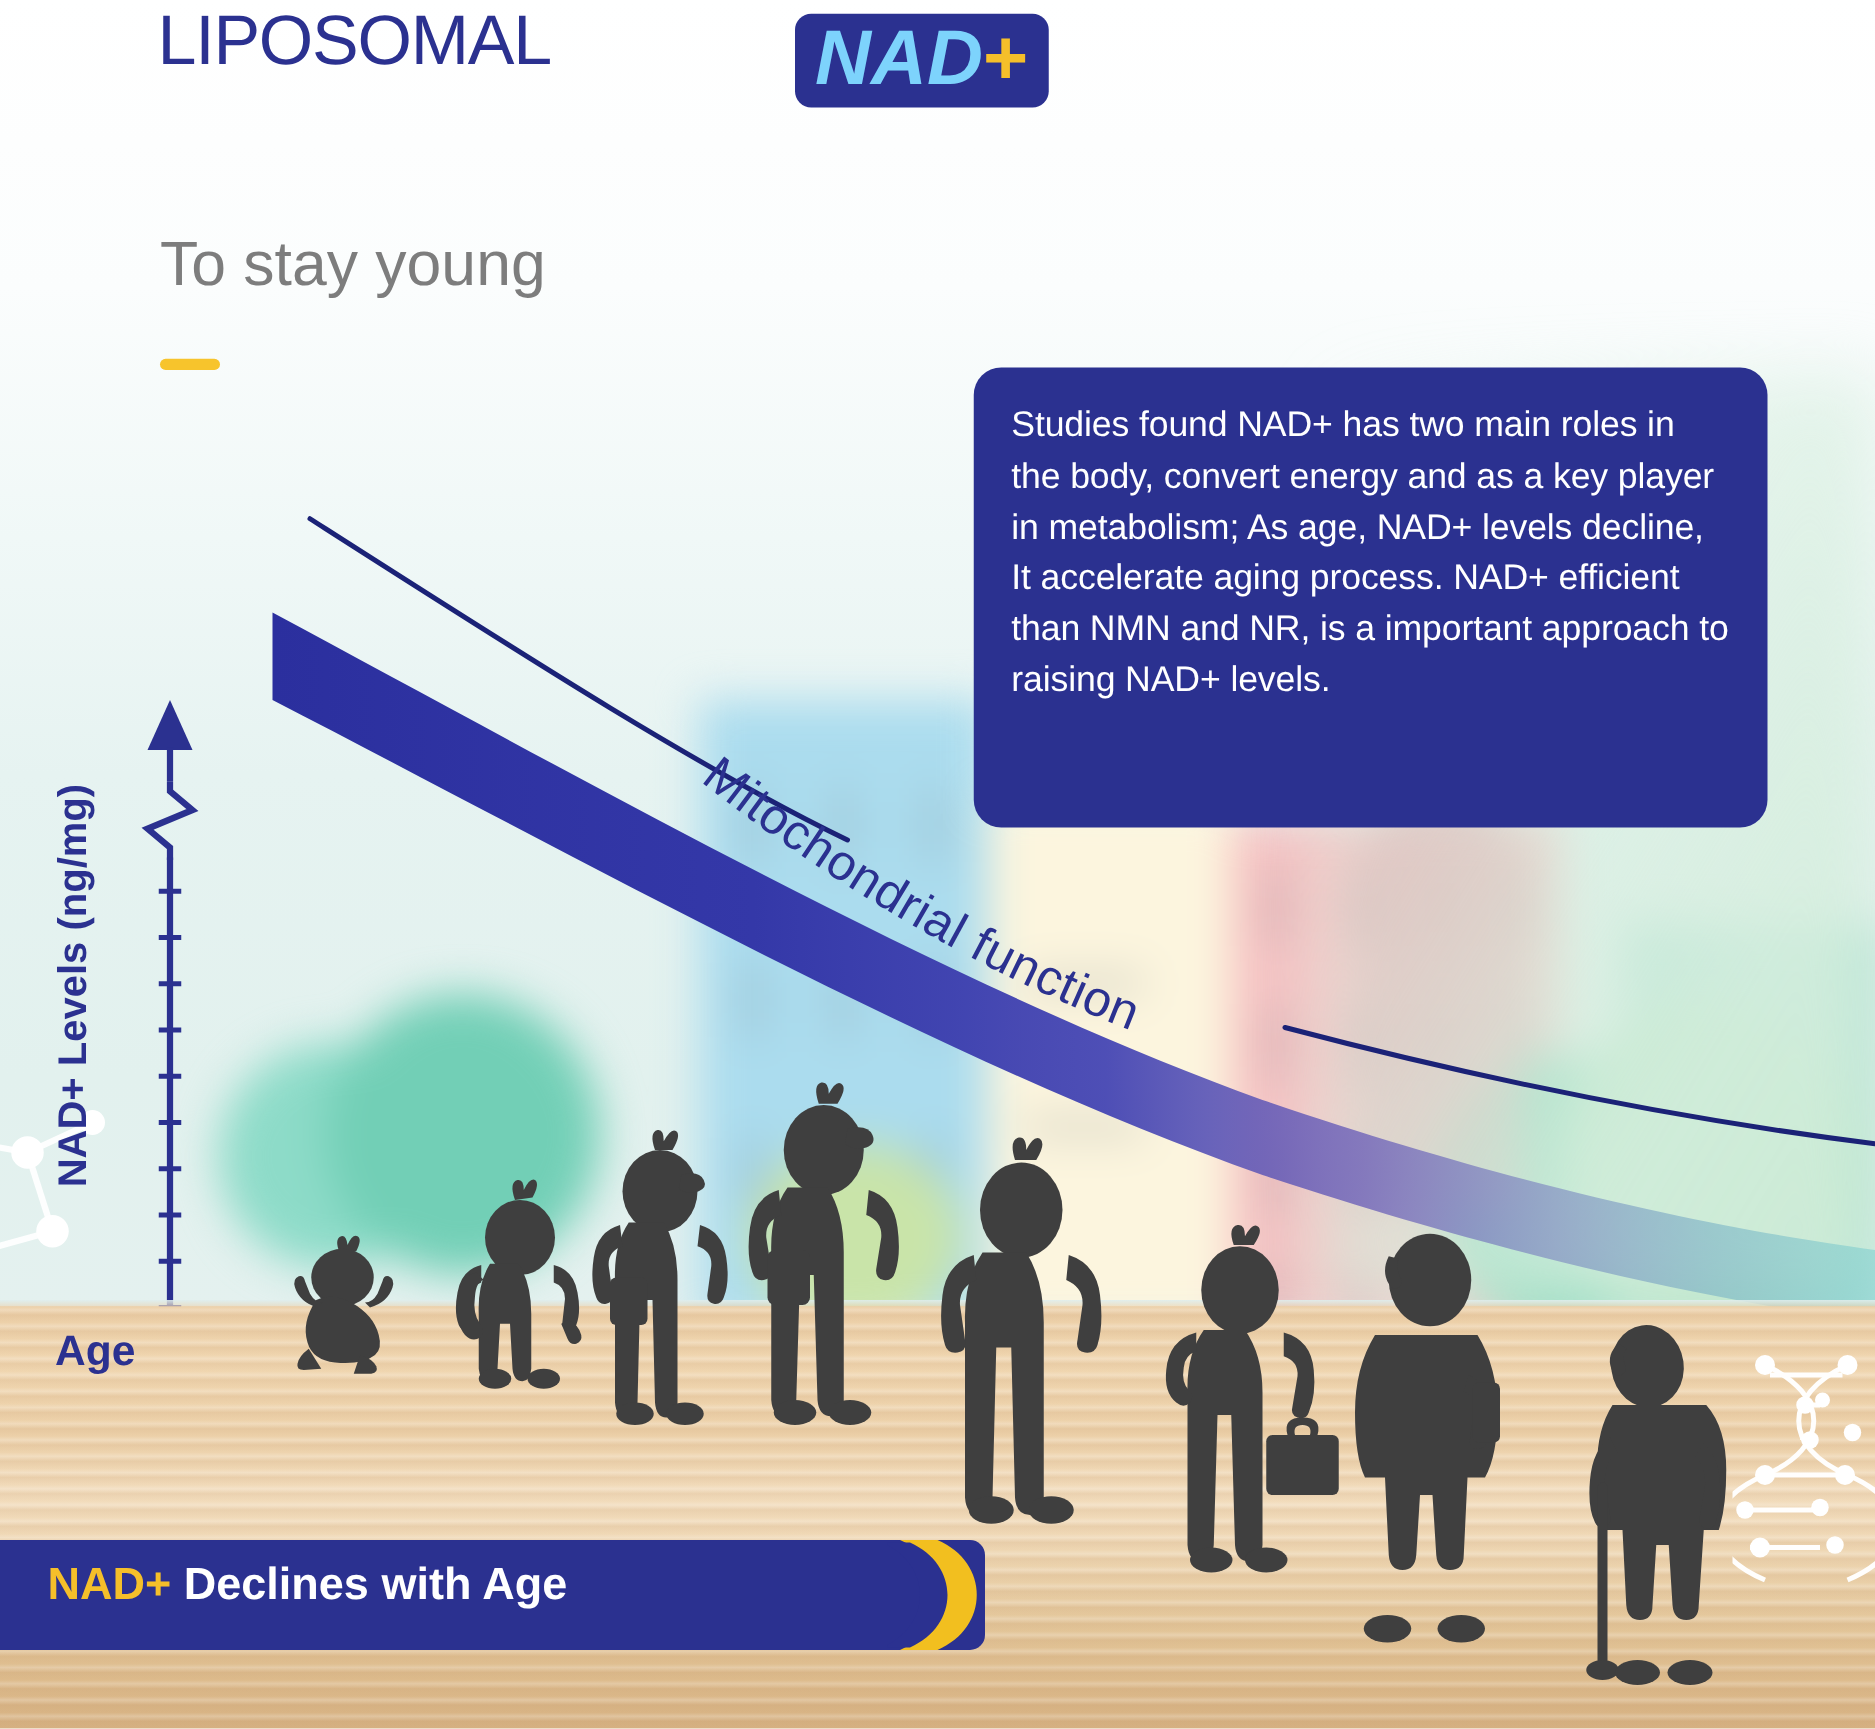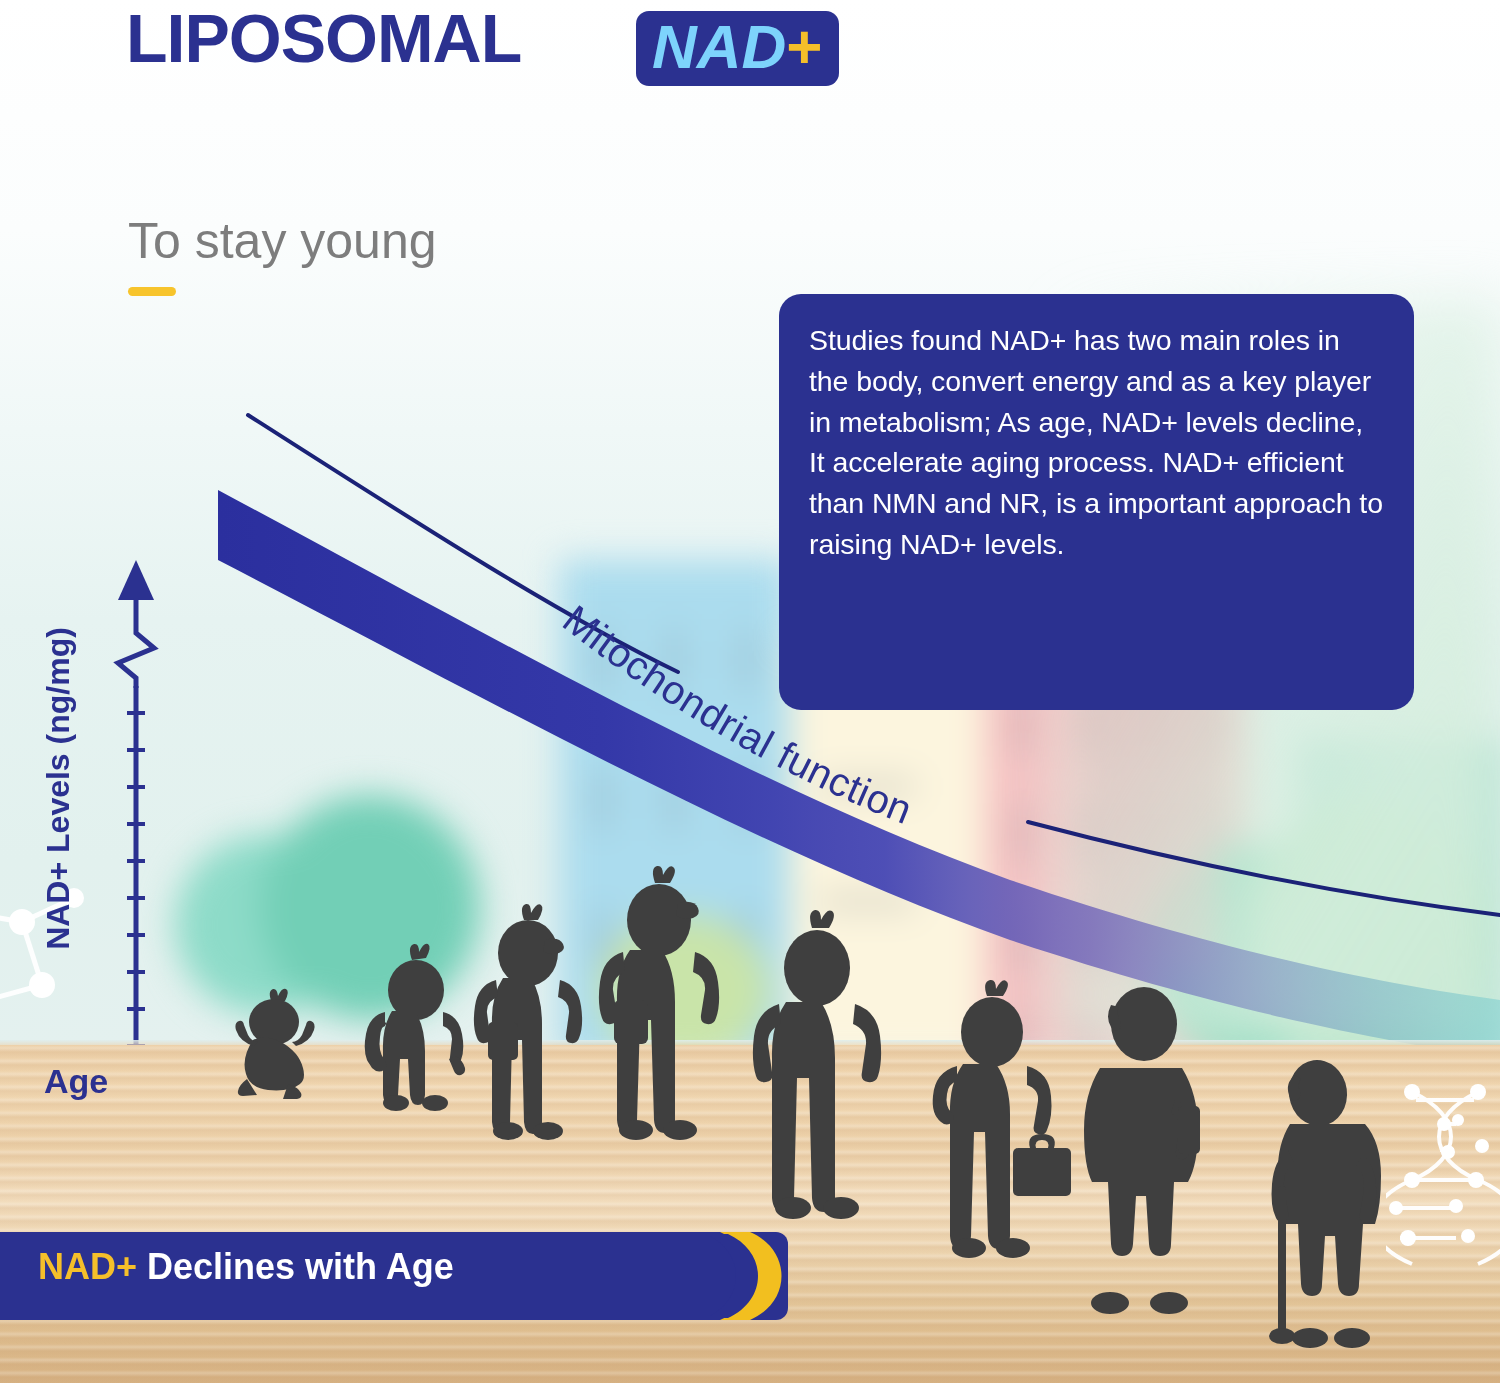--- a/index.html
+++ b/index.html
@@ -60,48 +60,48 @@
         #d6b182 100%);
   }
   .ground-topline {
     position:absolute; left:0; top:1040px; width:1500px; height:6px;
     background:linear-gradient(to bottom, rgba(223,238,238,.9), rgba(236,207,167,.6));
   }
 
   
   .hdr-title {
     position:absolute; left:126px; top:4px;
-    font-size:68px; font-weight:bold; color:#2b3190;
+    font-size:56px; font-weight:normal; color:#2b3190;
     letter-spacing:-1px; line-height:1; white-space:nowrap;
   }
   .nad-badge {
     position:absolute; left:636px; top:11px;
     background:#2b3190; border-radius:13px;
     padding:4px 16px 8px 16px;
     font-size:62px; font-weight:bold; line-height:1.02;
     white-space:nowrap;
   }
   .nad-badge .w { color:#7dd3fc;font-style:italic; }
   .nad-badge .p { color:#f5bf2a; }
   .sub1, .sub2 {
     position:absolute; left:128px;
     font-size:50px; color:#7d7d7d; font-weight:normal; line-height:1;
     white-space:nowrap;
   }
   .sub1 { top:134px; }
-  .sub2 { top:216px; }
+  .sub2 { top:186px; }
   .dash {
     position:absolute; left:128px; top:287px;
     width:48px; height:9px; border-radius:5px; background:#f7c42c;
   }
 
   
   .info-card {
     position:absolute; left:779px; top:294px;
-    width:635px; height:416px;
+    width:635px; height:368px;
     background:#2b3190; border-radius:22px;
     padding:26px 30px 0 30px;
   }
   .info-card p {
     color:#ffffff; font-size:28.5px; line-height:1.43;
     font-weight:500; letter-spacing:-.1px;
   }
 
   
   .axis-label {

